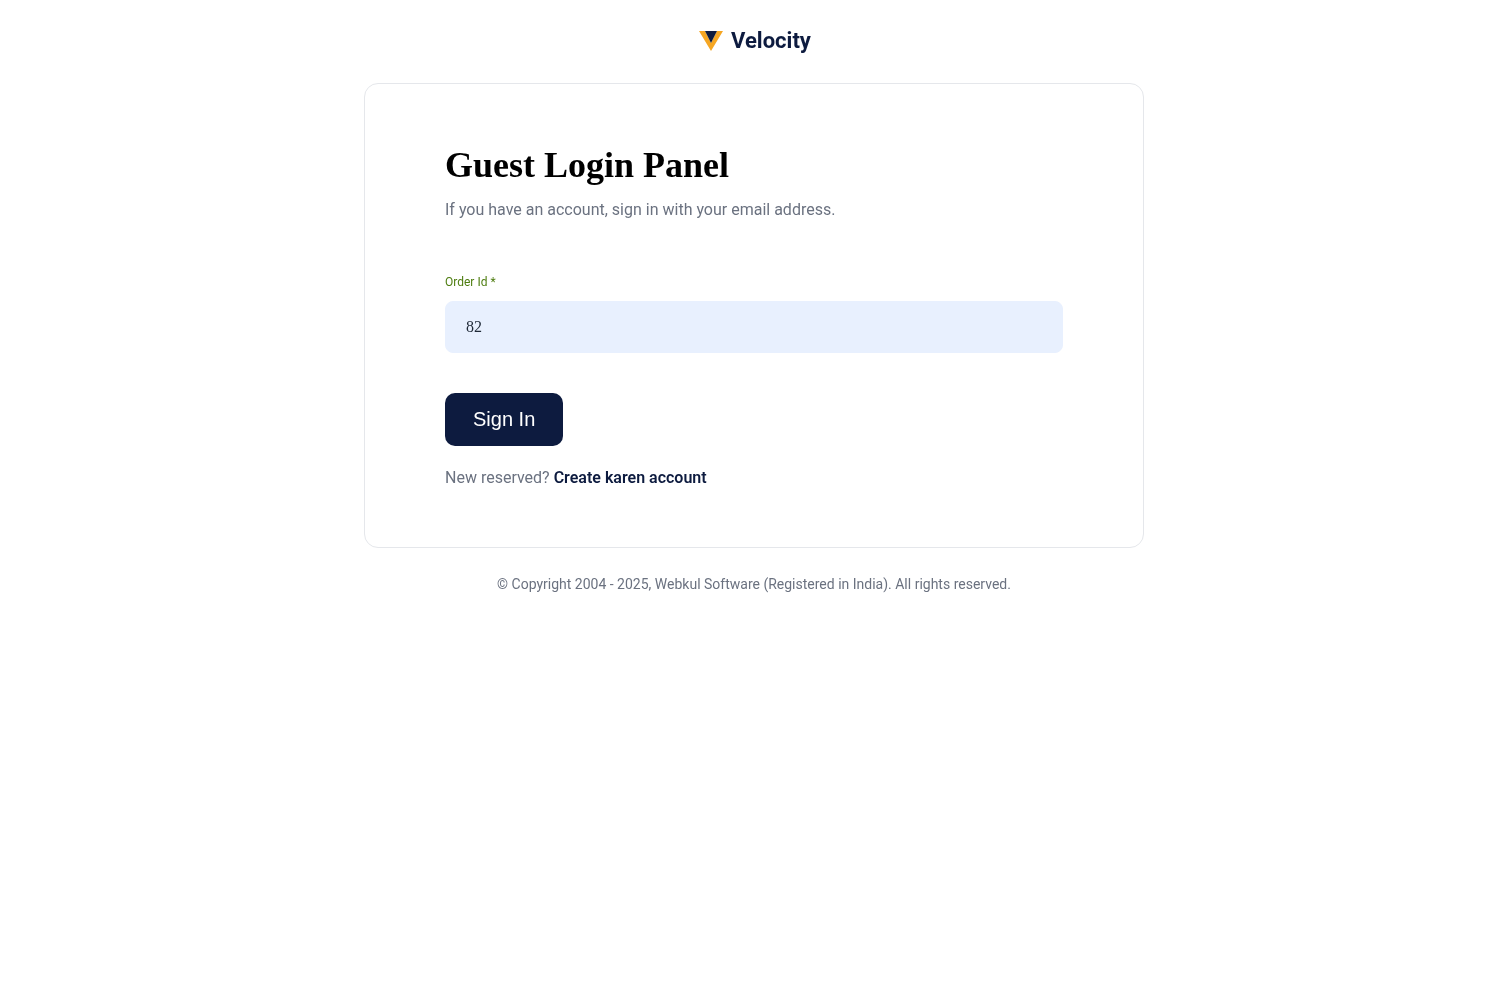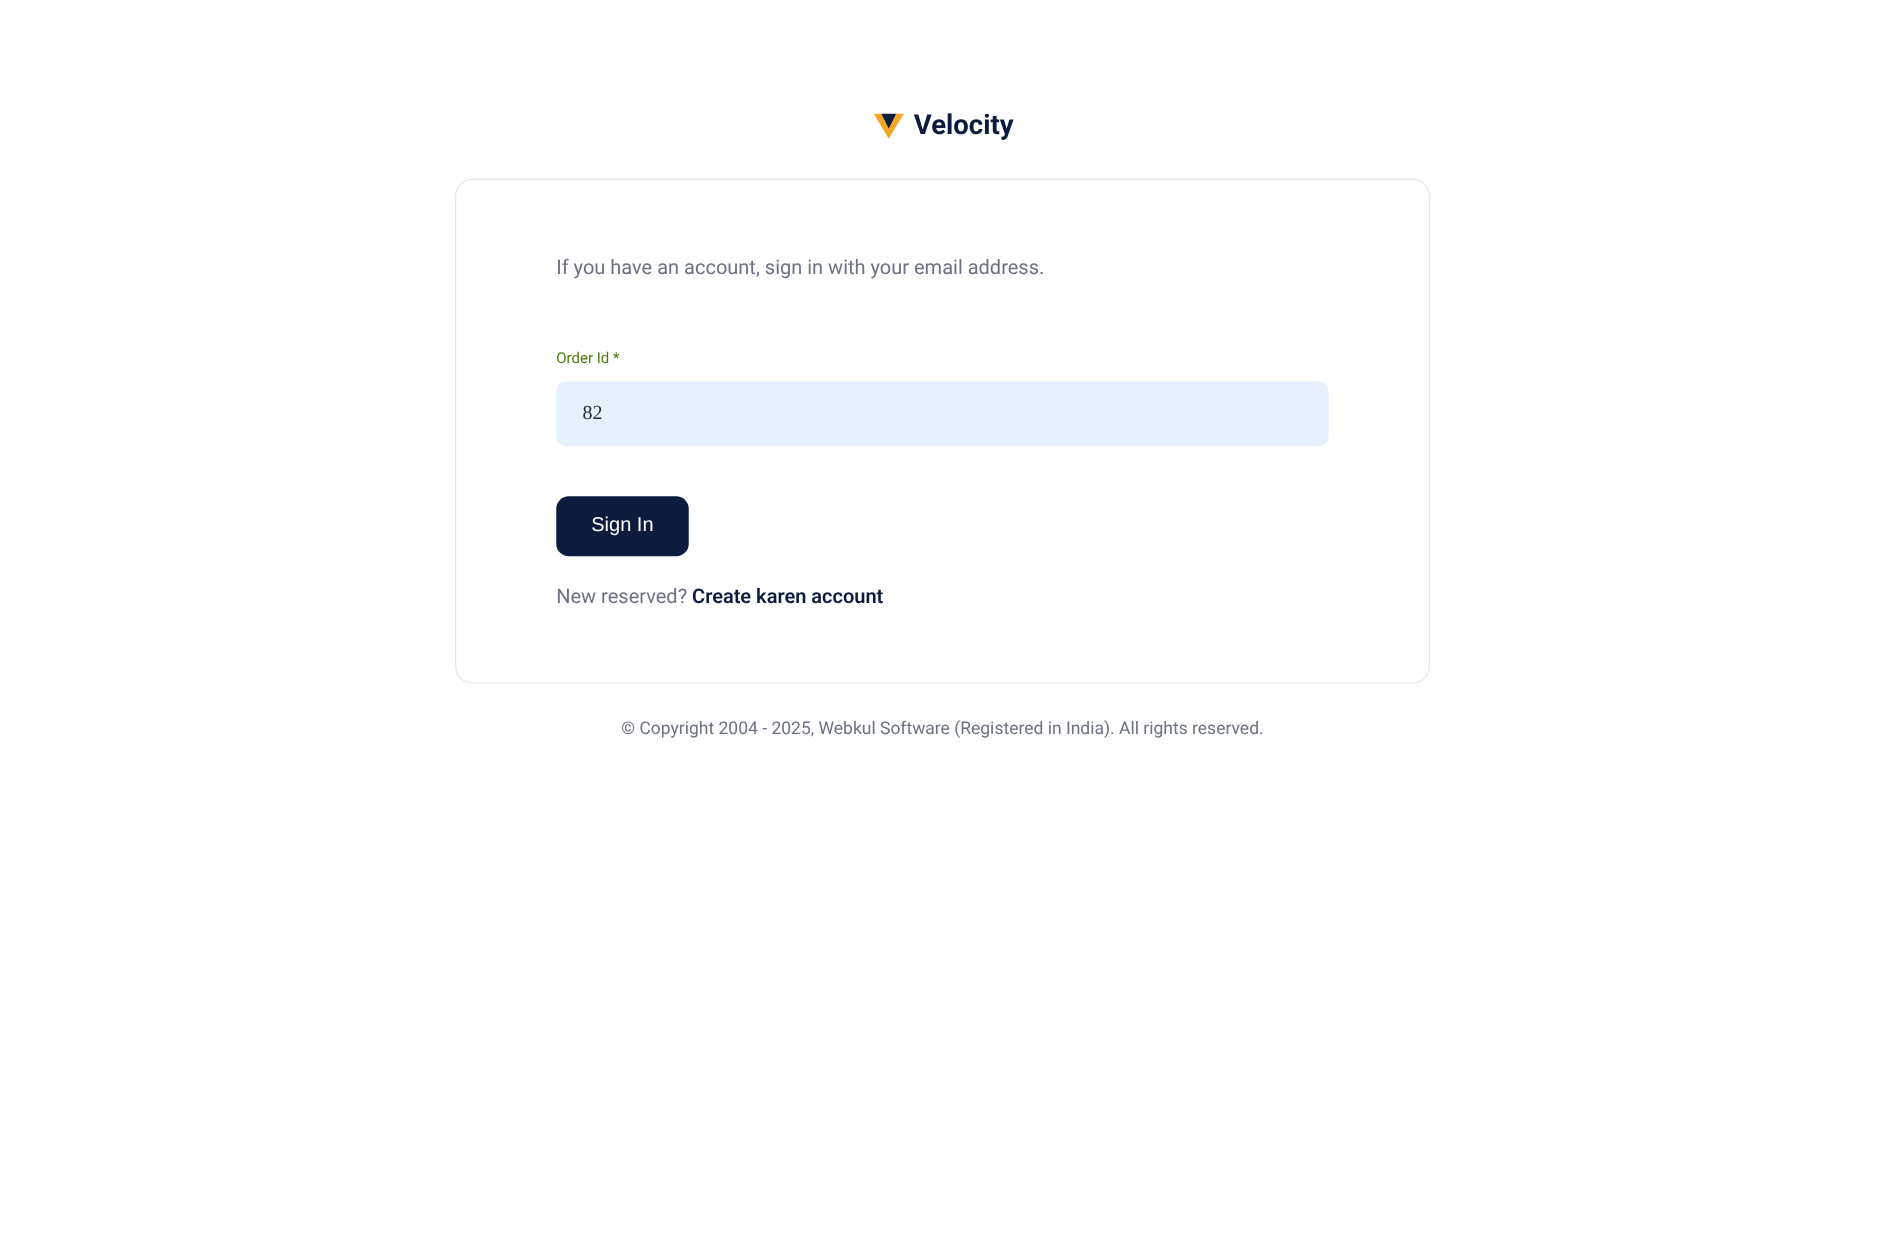--- a/index.html
+++ b/index.html
@@ -11,21 +11,21 @@
     body {
       font-family: -apple-system, BlinkMacSystemFont, 'Segoe UI', Roboto, 'Helvetica Neue', Arial, sans-serif;
       background: #ffffff;
       min-height: 1000px;
       width: 1508px;
     }
 
     .container {
       width: 780px;
       margin: 0 auto;
-      padding-top: 88px;
+      padding-top: 28px;
     }
 
     .logo-wrapper {
       display: flex;
       justify-content: center;
       margin-bottom: 30px;
     }
 
     .logo {
       display: flex;
@@ -93,21 +93,21 @@
       font-family: Liberation Serif, serif;
     }
 
     .form-input::placeholder {
       color: #6b7280;
     }
 
     .sign-in-button {
       background: #0d1b3f;
       color: #ffffff;
-      font-size: 16px;
+      font-size: 20px;
       font-weight: 500;
       padding: 15px 28px;
       border: none;
       border-radius: 10px;
       cursor: pointer;
       margin-top: 14px;
       margin-bottom: 22px;
     }
 
     .new-customer {
@@ -140,20 +140,21 @@
         <svg width="28" height="24" viewBox="0 0 28 24">
           <path d="M 2 2 L 14 22 L 26 2 L 20 2 L 14 14 L 8 2 Z" fill="#f5a623"></path>
           <path d="M 8 2 L 14 14 L 20 2 Z" fill="#0d1b3f"></path>
         </svg>
       </span>
       <span class="logo-text">Velocity</span>
     </div>
   </div>
 
   <div class="card">
+    <h1 class="title">Guest Login Panel</h1>
     <p class="subtitle">If you have an account, sign in with your email address.</p>
 
     <div class="form-group">
       <label class="form-label">Order Id *</label>
       <input type="text" class="form-input autofill" value="82" style="">
     </div>
 
 
     <button class="sign-in-button">Sign In</button>
 

